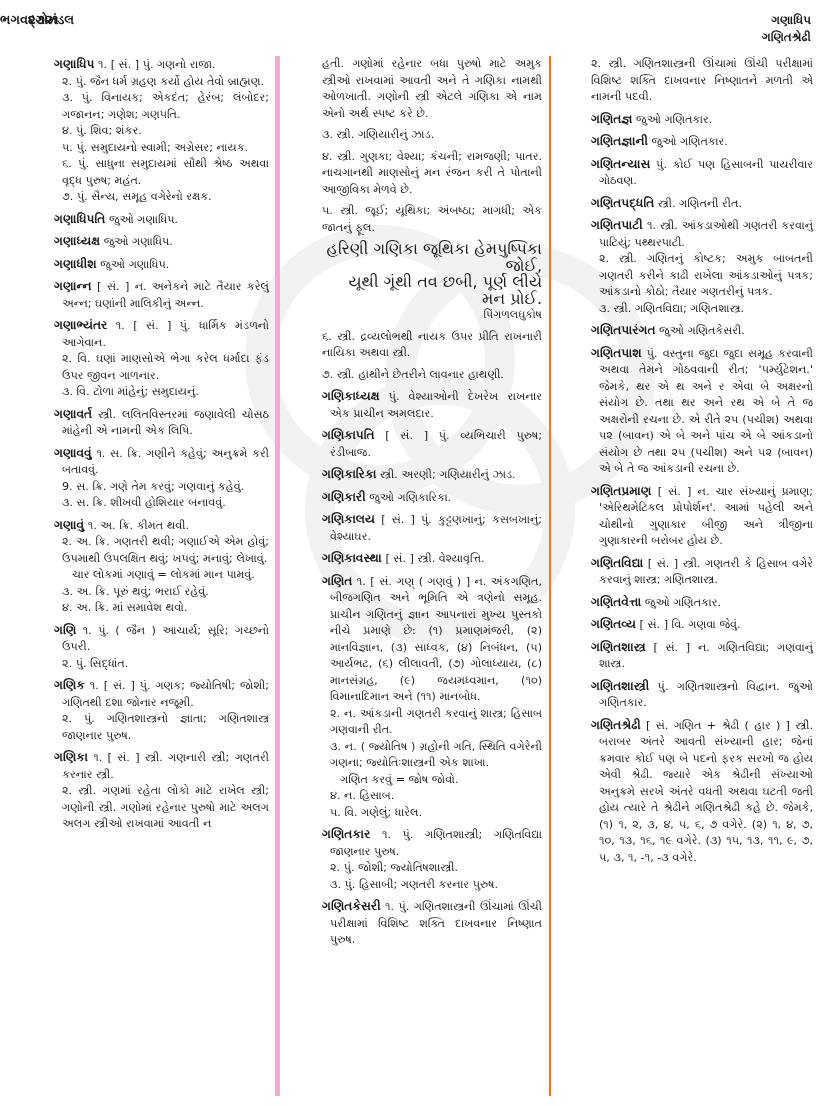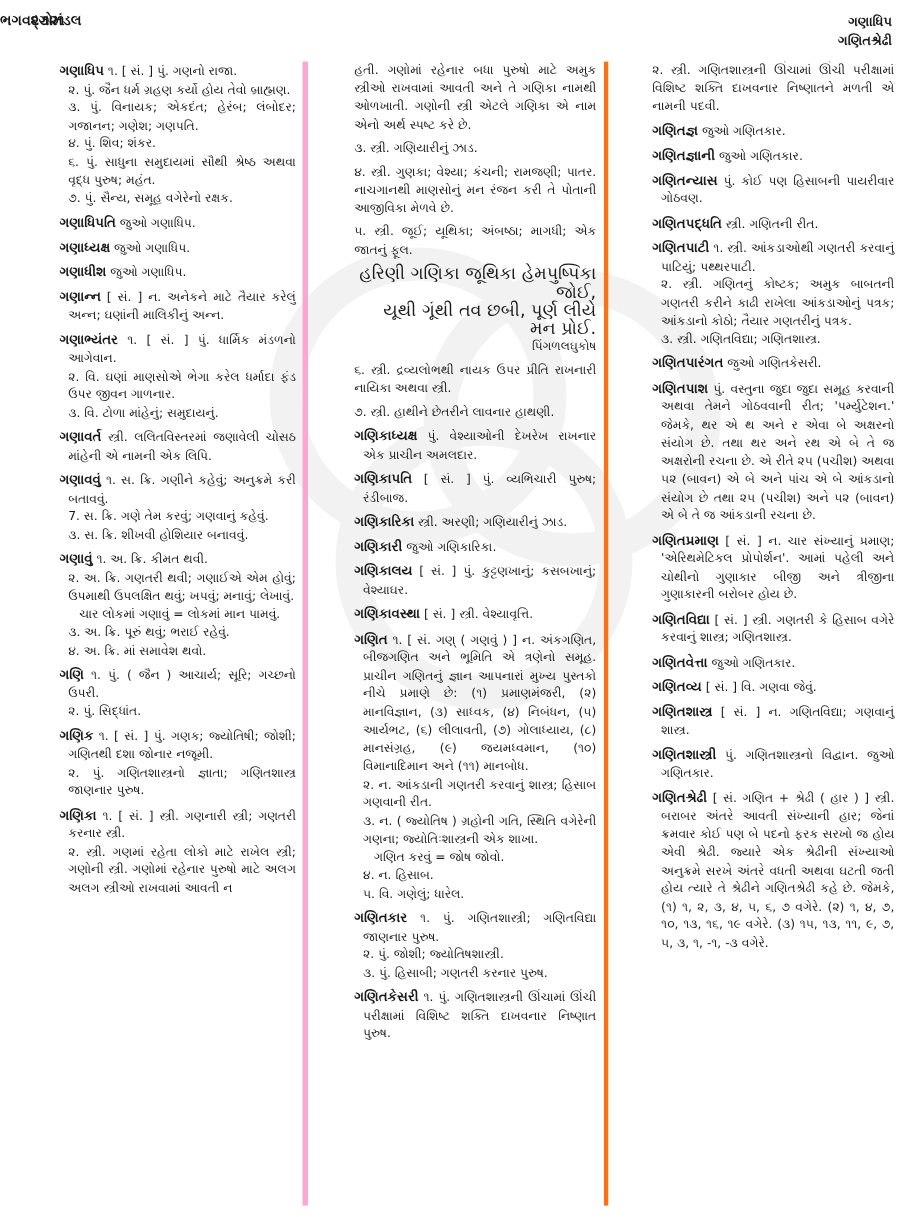--- a/index.html
+++ b/index.html
@@ -19,21 +19,21 @@
     .book-title { position: absolute; left: 0; width: 825px; top: 12px; text-align: left; font-size: 13px; font-weight: bold; }
     .guide-words { position: absolute; right: 14px; top: 12px; text-align: right; font-size: 12px; font-weight: bold; line-height: 17px; }
 
     .columns {
       position: absolute; left: 22px; top: 56px; width: 795px; height: 1040px;
       display: flex; z-index: 1;
     }
     .col { font-size: 11.2px; line-height: 16.5px; overflow: hidden; }
     .col-1 { width: 253px; padding-right: 6px; }
     .col-2 { width: 274px; padding: 0 7px 0 10px; border-left: 5px solid #f9a8d4; }
-    .col-3 { width: 268px; padding: 0 4px 0 8px; border-left: 4px solid #f97316; }
+    .col-3 { width: 268px; padding: 0 4px 0 8px; border-left: 2px solid #f97316; }
 
     .entry { margin-bottom: 5px; text-align: justify; margin-left: 32px; }
     .headword { font-weight: bold; font-size: 12.2px; }
     .sense { display: block; padding-left: 8px; text-align: justify; }
     .sense.cont { padding-left: 0; }
     .hang { padding-left: 8px; text-indent: -8px; display: block; }
     .example { display: block; padding-left: 18px; }
     .verse { display: block; text-align: right; font-size: 16px; }
     .verse-src { display: block; text-align: right; font-size: 11px; }
   </style>
@@ -57,20 +57,21 @@
   </div>
 </header>
 
 <main class="columns">
   <section class="col col-1" id="col-0">
       <div class="entry">
         <div class="hang"><span class="headword">ગણાધિપ</span><span> ૧. [ સં. ] પું. ગણનો રાજા.</span></div>
         <span class="sense">૨. પું. જૈન ધર્મ ગ્રહણ કર્યો હોય તેવો બ્રાહ્મણ.</span>
         <span class="sense">૩. પું. વિનાયક; એકદંત; હેરંબ; લંબોદર; ગજાનન; ગણેશ; ગણપતિ.</span>
         <span class="sense">૪. પું. શિવ; શંકર.</span>
+        <span class="sense">૫. પું. સમુદાયનો સ્વામી; અગ્રેસર; નાયક.</span>
         <span class="sense">૬. પું. સાધુના સમુદાયમાં સૌથી શ્રેષ્ઠ અથવા વૃદ્ધ પુરુષ; મહંત.</span>
         <span class="sense">૭. પું. સૈન્ય, સમૂહ વગેરેનો રક્ષક.</span>
       </div>
       <div class="entry">
         <div class="hang"><span class="headword">ગણાધિપતિ</span><span> જુઓ ગણાધિપ.</span></div>
       </div>
       <div class="entry">
         <div class="hang"><span class="headword">ગણાધ્યક્ષ</span><span> જુઓ ગણાધિપ.</span></div>
       </div>
       <div class="entry">
@@ -82,21 +83,21 @@
       <div class="entry">
         <div class="hang"><span class="headword">ગણાભ્યંતર</span><span> ૧. [ સં. ] પું. ધાર્મિક મંડળનો આગેવાન.</span></div>
         <span class="sense">૨. વિ. ઘણાં માણસોએ ભેગા કરેલ ધર્માદા ફંડ ઉપર જીવન ગાળનાર.</span>
         <span class="sense">૩. વિ. ટોળા માંહેનું; સમુદાયનું.</span>
       </div>
       <div class="entry">
         <div class="hang"><span class="headword">ગણાવર્ત</span><span> સ્ત્રી. લલિતવિસ્તરમાં જણાવેલી ચોસઠ માંહેની એ નામની એક લિપિ.</span></div>
       </div>
       <div class="entry">
         <div class="hang"><span class="headword">ગણાવવું</span><span> ૧. સ. ક્રિ. ગણીને કહેવું; અનુક્રમે કરી બતાવવું.</span></div>
-        <span class="sense">7. સ. ક્રિ. ગણે તેમ કરવું; ગણવાનું કહેવું.</span>
+        <span class="sense">9. સ. ક્રિ. ગણે તેમ કરવું; ગણવાનું કહેવું.</span>
         <span class="sense">૩. સ. ક્રિ. શીખવી હોશિયાર બનાવવું.</span>
       </div>
       <div class="entry">
         <div class="hang"><span class="headword">ગણાવું</span><span> ૧. અ. ક્રિ. કીમત થવી.</span></div>
         <span class="sense">૨. અ. ક્રિ. ગણતરી થવી; ગણાઈએ એમ હોવું; ઉપમાથી ઉપલક્ષિત થવું; ખપવું; મનાવું; લેખાવું.</span>
         <span class="example">ચાર લોકમાં ગણાવું = લોકમાં માન પામવું.</span>
         <span class="sense">૩. અ. ક્રિ. પૂરું થવું; ભરાઈ રહેવું.</span>
         <span class="sense">૪. અ. ક્રિ. માં સમાવેશ થવો.</span>
       </div>
       <div class="entry">

